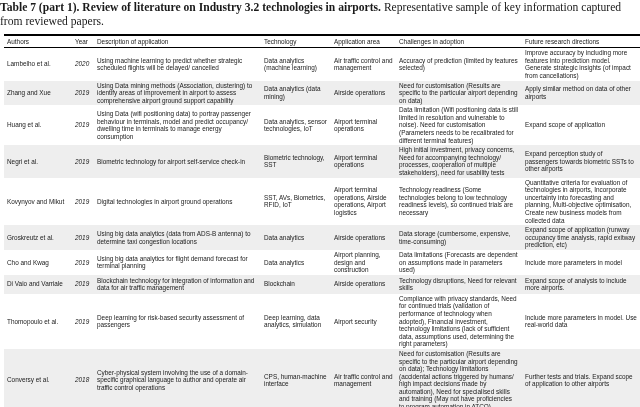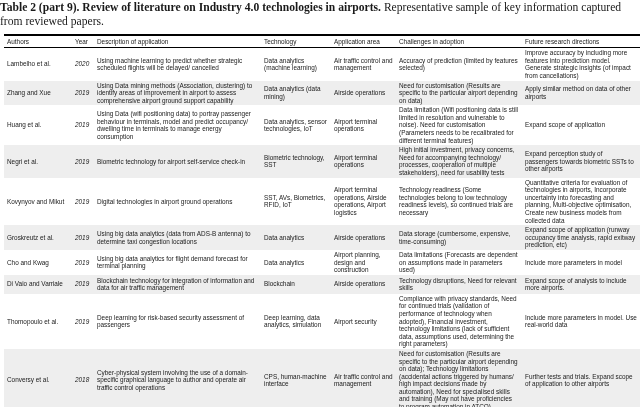--- a/index.html
+++ b/index.html
@@ -11,22 +11,22 @@
   thead th { text-align:left; font-weight:normal; padding:1px 3px 1px 3px; border-top:2px solid #000; border-bottom:1px solid #000; height:9px; vertical-align:middle; }
   tbody td { padding:1px 3px; vertical-align:middle; }
   tbody tr.shade td { background:#eeeeee; }
   tbody tr:last-child td { border-bottom:2px solid #000; }
   td.year { font-style:italic; }
 </style>
 </head>
 <body>
 
 <div class="caption">
-  <b>Table 2 (part 9).</b>
-  <b>Review of literature on Industry 4.0 technologies in airports.</b>
+  <b>Table 7 (part 1).</b>
+  <b>Review of literature on Industry 3.2 technologies in airports.</b>
   <span>Representative sample of key information captured from reviewed papers.</span>
 </div>
 
 <div class="tbl-wrap">
   <table>
     <colgroup>
       <col style="width:68px">
         <col style="width:22px">
         <col style="width:167px">
         <col style="width:70px">

